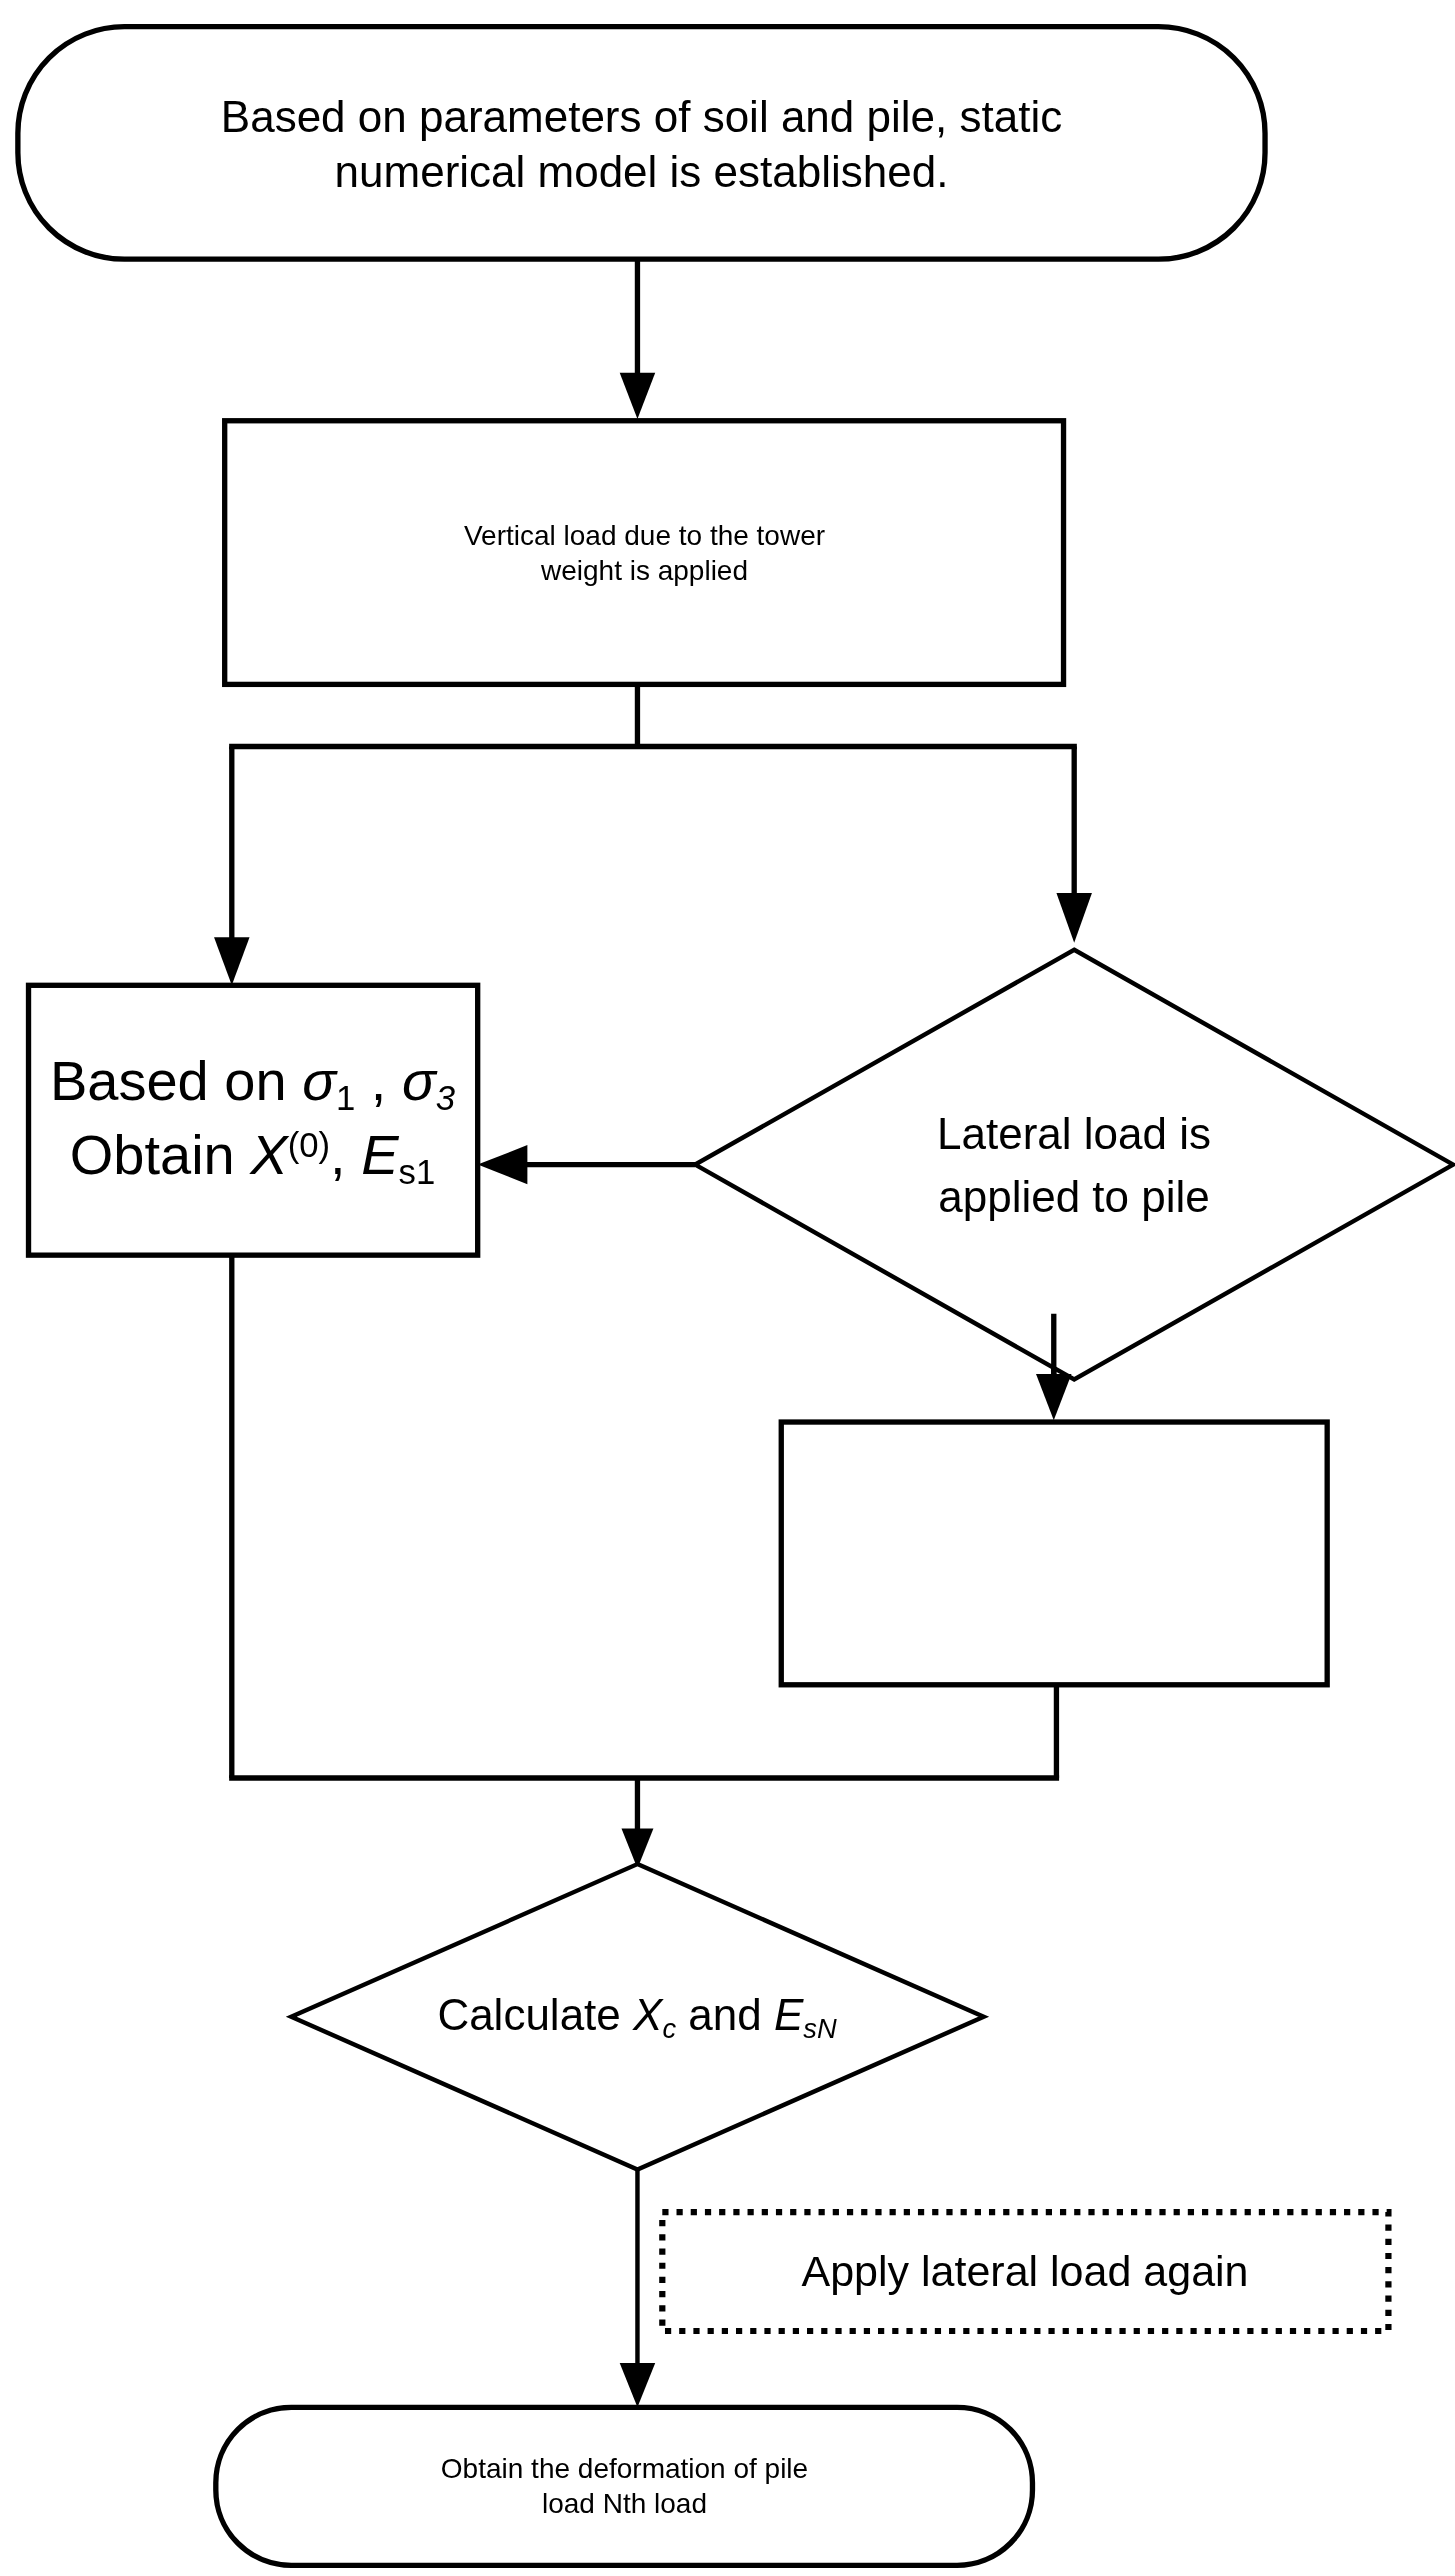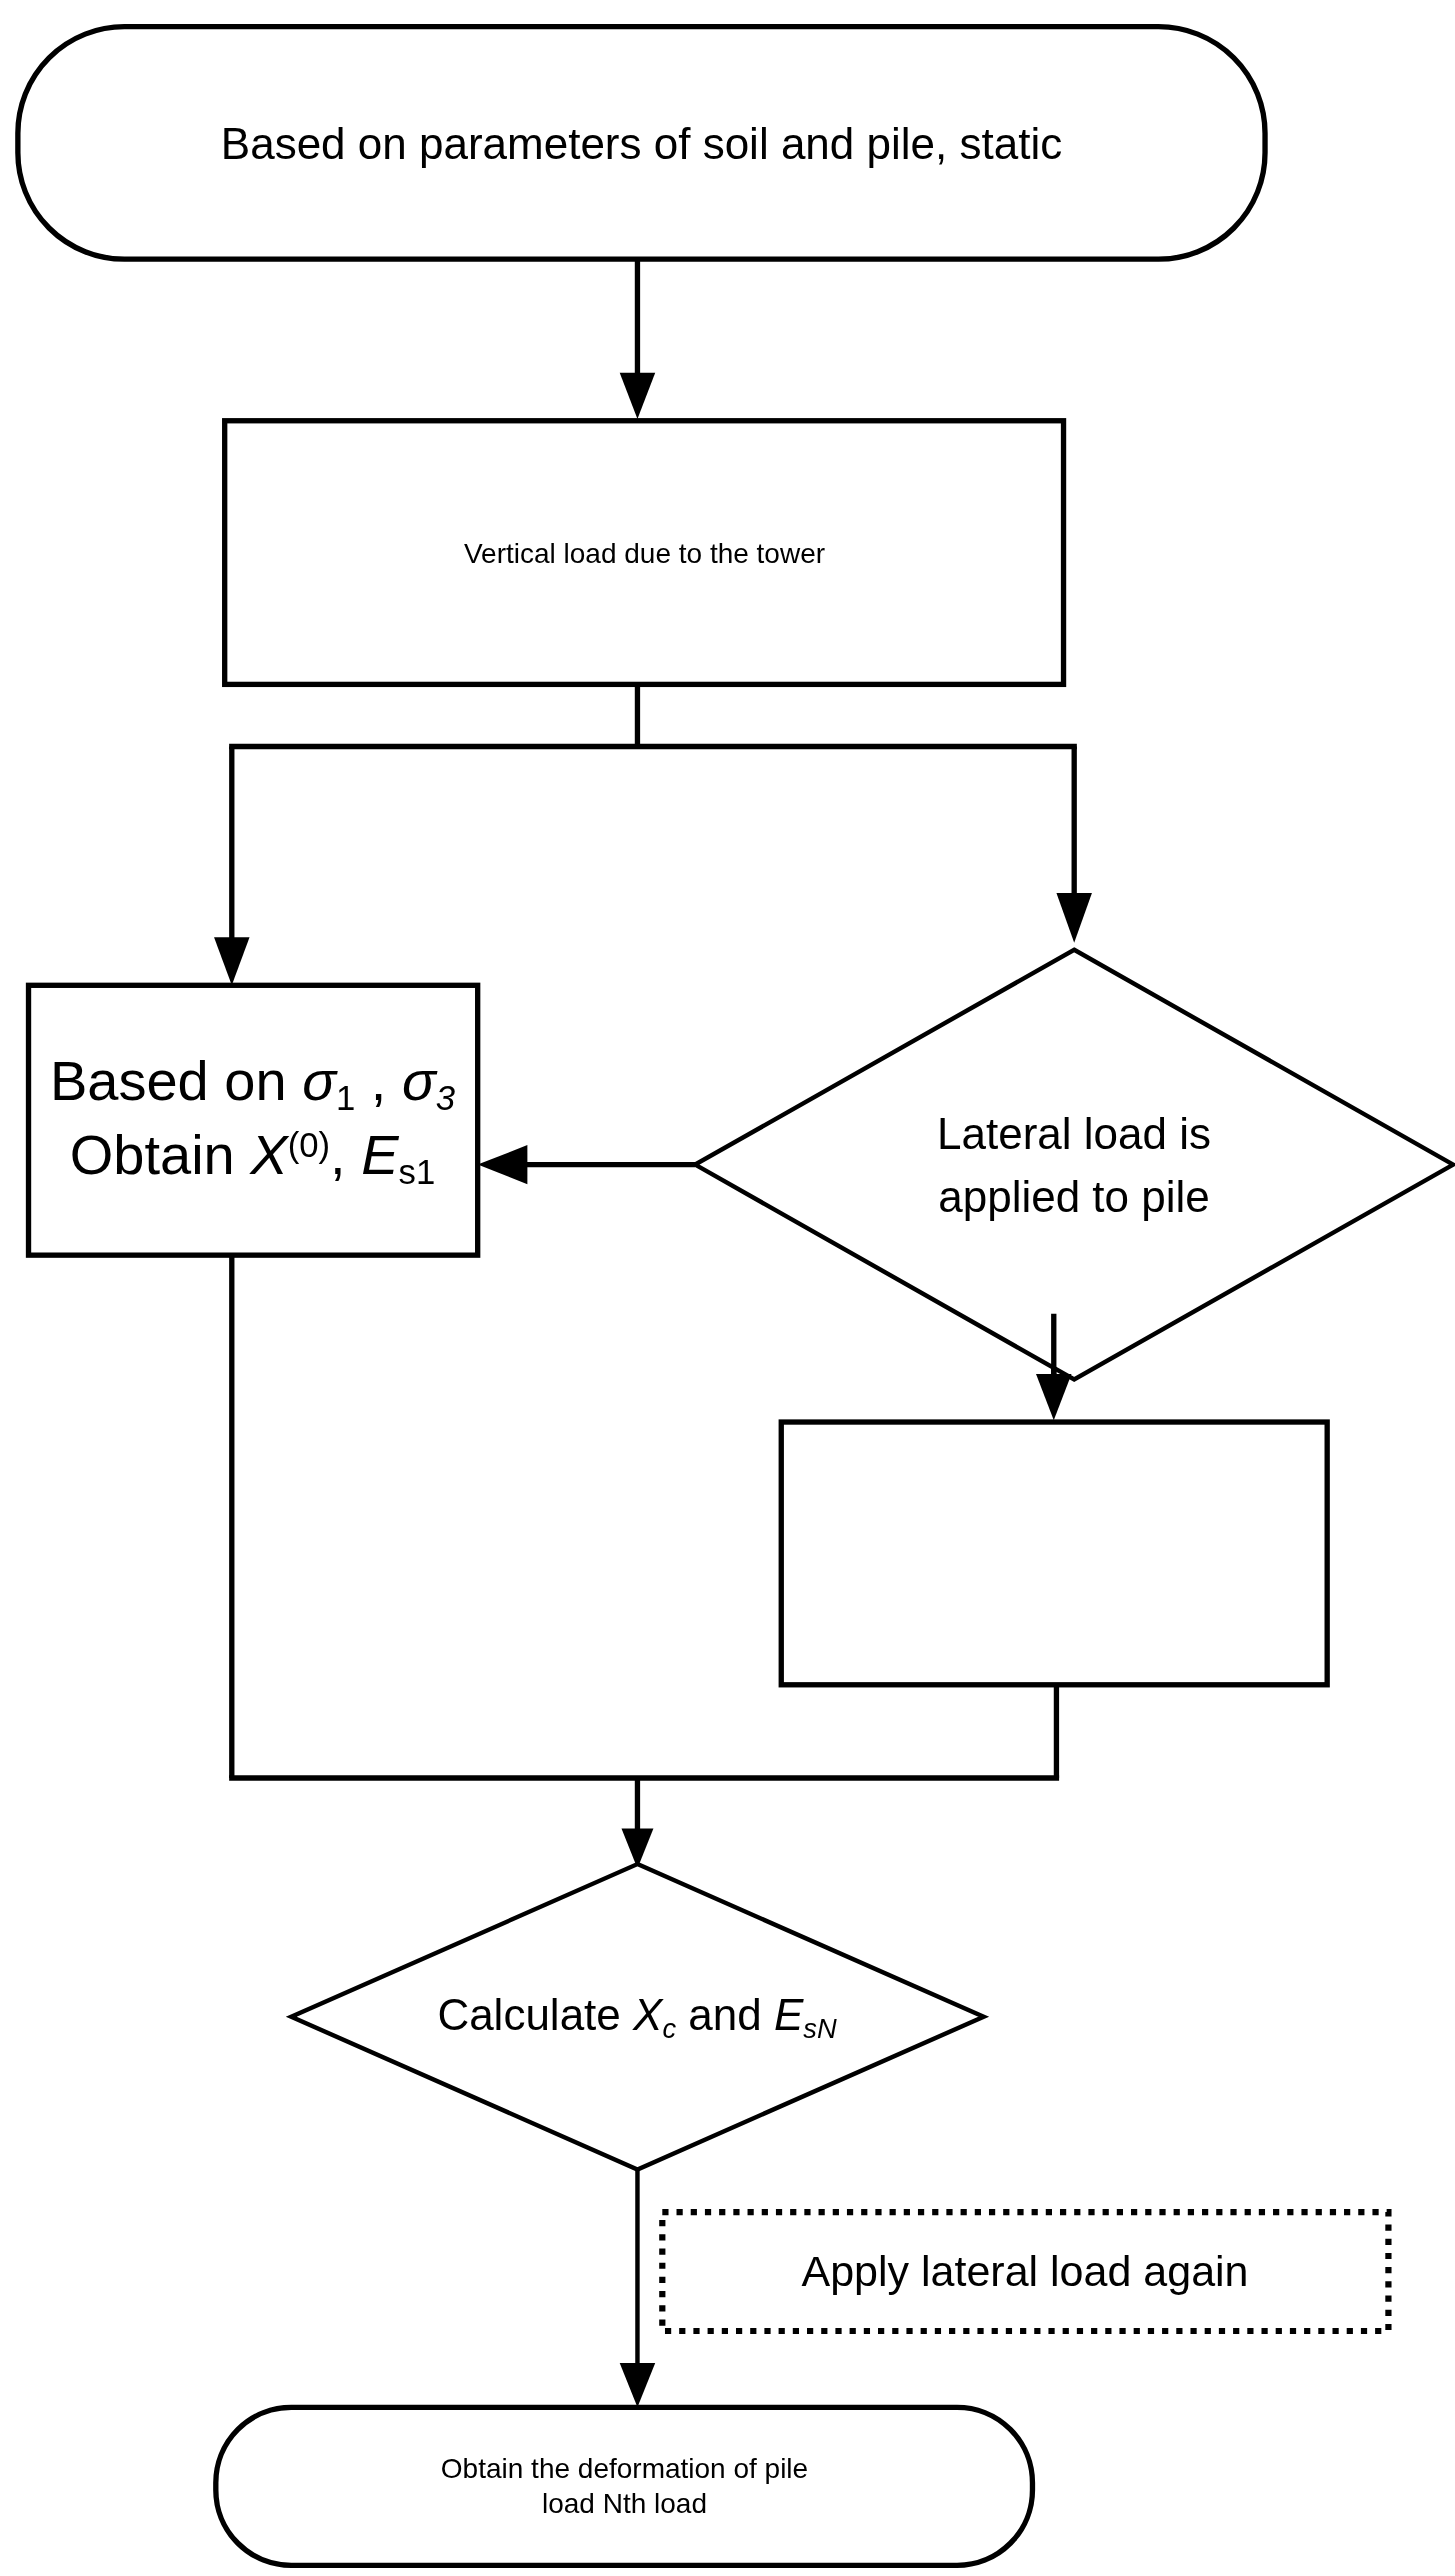--- a/index.html
+++ b/index.html
@@ -79,24 +79,26 @@
     <line class="conn-thin" x1="718" y1="2444" x2="718" y2="2700"></line>
     <polygon class="arrowhead" points="698,2662 738,2662 718,2712"></polygon>
 
     <rect class="dotted-box" x="746" y="2492" width="818" height="134"></rect>
 
     <rect class="shape-stroke" x="243" y="2712" width="920" height="178" rx="85" ry="85"></rect>
   </svg>
 
   <div class="node-text t-start" style="left:18px; top:27px; width:1247px; height:233px;">
     <span class="ln">Based on parameters of soil and pile, static</span>
+    <span class="ln">numerical model is established.</span>
   </div>
 
   <div class="node-text t-proc" style="left:225px; top:421px; width:839px; height:264px;">
     <span class="ln">Vertical load due to the tower</span>
+    <span class="ln">weight is applied</span>
   </div>
 
   <div class="node-text t-small" style="left:28px; top:985px; width:449px; height:270px;">
     <span class="ln"><span>Based on </span><span class="it">σ</span><sub class="sb">1</sub><span> , </span><span class="it">σ</span><sub class="sbi">3</sub></span>
     <span class="ln"><span>Obtain </span><span class="it">X</span><sup class="sp">(0)</sup><span>, </span><span class="it">E</span><sub class="sb">s1</sub></span>
   </div>
 
   <div class="node-text t-dec" style="left:799px; top:1040px; width:550px; height:249px;gap:8px;">
     <span class="ln">Lateral load is</span>
     <span class="ln">applied to pile</span>

